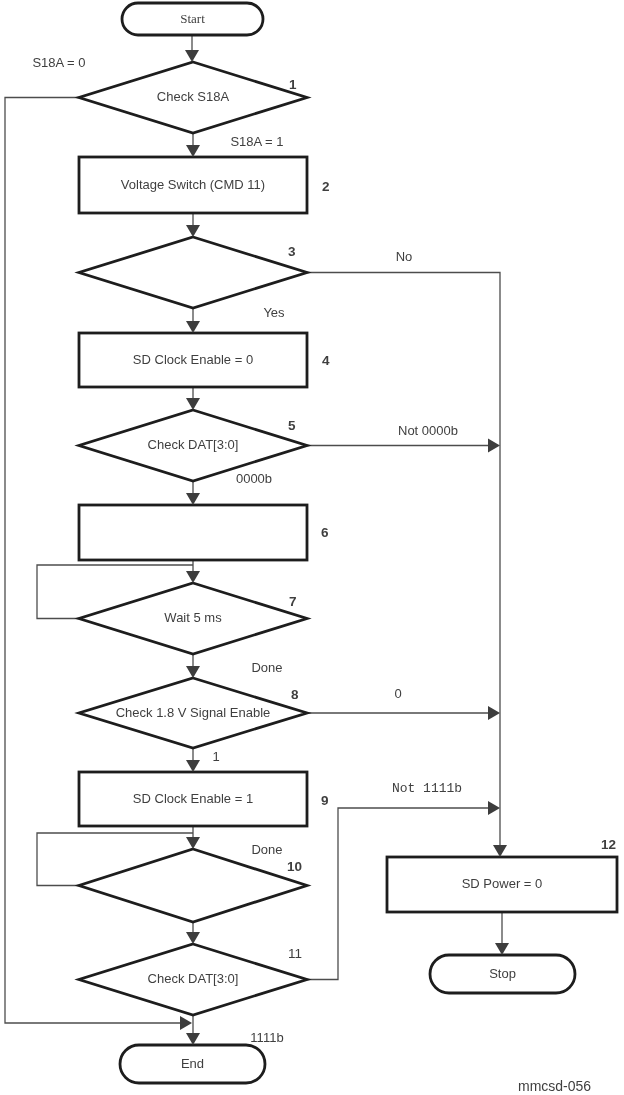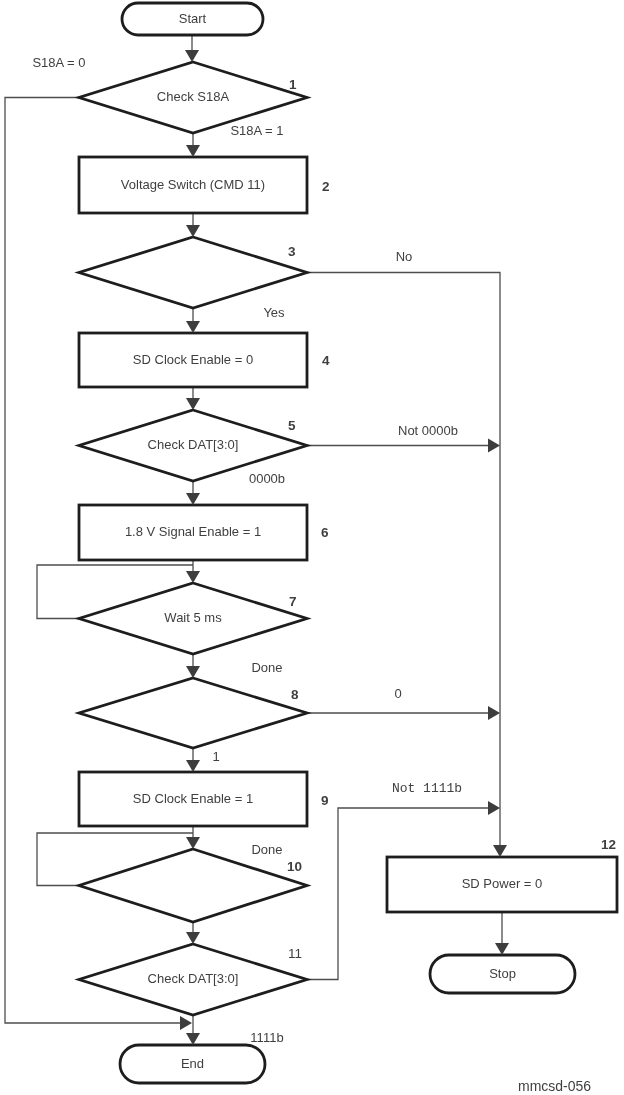--- a/index.html
+++ b/index.html
@@ -95,52 +95,52 @@
       <polygon points="186,1033 200,1033 193,1045"></polygon>
       <polygon points="488,438.5 488,452.5 500,445.5"></polygon>
       <polygon points="488,706 488,720 500,713"></polygon>
       <polygon points="488,801 488,815 500,808"></polygon>
       <polygon points="180,1016 180,1030 192,1023"></polygon>
       <polygon points="493,845 507,845 500,857"></polygon>
       <polygon points="495,943 509,943 502,955"></polygon>
     </g>
   </svg>
 
-  <div class="nl" style="left:122px;top:3px;width:141px;height:32px;">Start</div>
+  <div class="nl" style="left:122px;top:3px;width:141px;height:32px;font-family:Liberation Serif, serif;">Start</div>
   <div class="nl" style="left:79px;top:62px;width:228px;height:71px;">Check S18A</div>
   <div class="nl" style="left:79px;top:157px;width:228px;height:56px;">Voltage Switch (CMD 11)</div>
   <div class="nl" style="left:79px;top:333px;width:228px;height:54px;">SD Clock Enable = 0</div>
   <div class="nl" style="left:79px;top:410px;width:228px;height:71px;">Check DAT[3:0]</div>
-  <div class="nl" style="left:79px;top:505px;width:228px;height:55px;">1.8 V Signal Enable = 1</div>
   <div class="nl" style="left:79px;top:583px;width:228px;height:71px;">Wait 5 ms</div>
+  <div class="nl" style="left:79px;top:678px;width:228px;height:70px;">Check 1.8 V Signal Enable</div>
   <div class="nl" style="left:79px;top:772px;width:228px;height:54px;">SD Clock Enable = 1</div>
   <div class="nl" style="left:79px;top:944px;width:228px;height:71px;">Check DAT[3:0]</div>
   <div class="nl" style="left:387px;top:857px;width:230px;height:55px;">SD Power = 0</div>
   <div class="nl" style="left:430px;top:955px;width:145px;height:38px;">Stop</div>
   <div class="nl" style="left:120px;top:1045px;width:145px;height:38px;">End</div>
 
   <div class="step" style="left:289px;top:77px;">1</div>
   <div class="step" style="left:322px;top:179px;">2</div>
   <div class="step" style="left:288px;top:244px;">3</div>
   <div class="step" style="left:322px;top:353px;">4</div>
   <div class="step" style="left:288px;top:418px;">5</div>
   <div class="step" style="left:321px;top:525px;">6</div>
   <div class="step" style="left:289px;top:594px;">7</div>
   <div class="step" style="left:291px;top:687px;">8</div>
   <div class="step" style="left:321px;top:793px;">9</div>
   <div class="step" style="left:287px;top:859px;">10</div>
   <div class="step regular" style="left:288px;top:946px;">11</div>
   <div class="step" style="left:601px;top:837px;">12</div>
 
   <div class="el" style="left:23px;top:55px;width:72px;">S18A = 0</div>
-  <div class="el" style="left:221px;top:123px;width:72px;">S18A = 1</div>
+  <div class="el" style="left:221px;top:134px;width:72px;">S18A = 1</div>
   <div class="el" style="left:389px;top:249px;width:30px;">No</div>
   <div class="el" style="left:254px;top:305px;width:40px;">Yes</div>
   <div class="el" style="left:392px;top:423px;width:72px;">Not 0000b</div>
-  <div class="el" style="left:237px;top:471px;width:60px;">0000b</div>
+  <div class="el" style="left:224px;top:471px;width:60px;">0000b</div>
   <div class="el" style="left:242px;top:660px;width:50px;">Done</div>
   <div class="el" style="left:388px;top:686px;width:20px;">0</div>
   <div class="el" style="left:206px;top:749px;width:20px;">1</div>
   <div class="el" style="left:391px;top:781px;width:72px;font-family:Liberation Mono, monospace;">Not 1111b</div>
   <div class="el" style="left:242px;top:842px;width:50px;">Done</div>
   <div class="el" style="left:237px;top:1030px;width:60px;">1111b</div>
 
   <div class="figcode" style="left:518px;top:1078px;width:100px;">mmcsd-056</div>
 
 </div>

